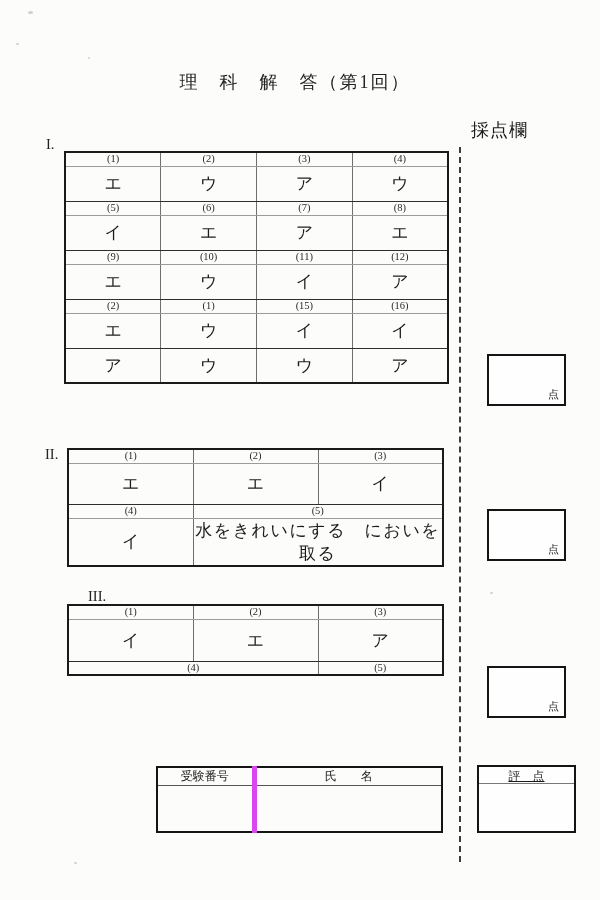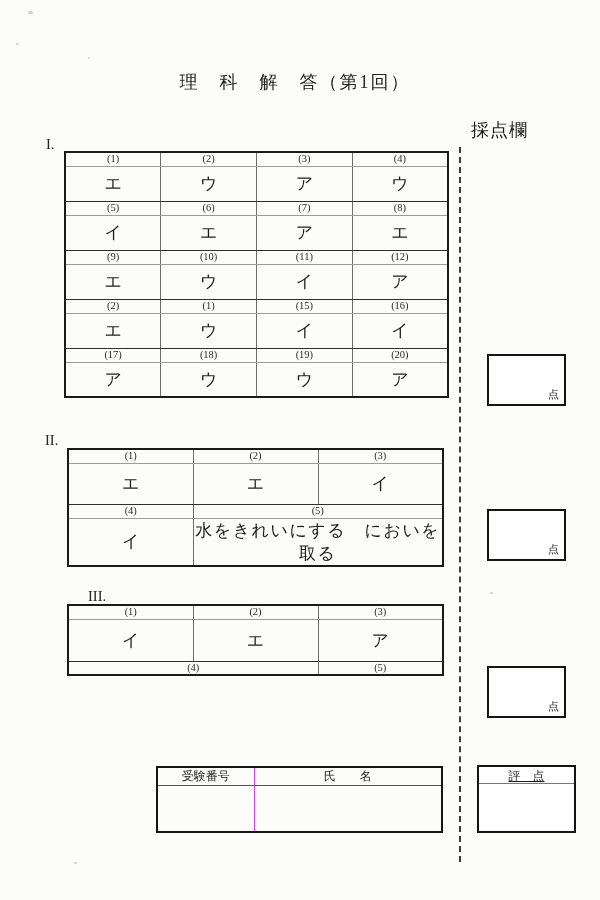--- a/index.html
+++ b/index.html
@@ -21,21 +21,21 @@
   .grading-header {
     position:absolute; top:118px; left:471px; width:110px;
     font-size:18px; letter-spacing:1px;
   }
   .dashed-divider {
     position:absolute; left:459px; top:147px; height:715px; width:0;
     border-left:2px dashed #3c3c3c;
   }
   .sec-label { position:absolute; font-size:14.5px; color:#222; }
   .sec1 { left:46px; top:136px; }
-  .sec2 { left:45px; top:432px; }
+  .sec2 { left:45px; top:446px; }
   .sec3 { left:43px; top:588px;margin-left:45px; }
 
   table.anstable {
     position:absolute; border-collapse:collapse; table-layout:fixed;
     border:2px solid #1a1a1a; background:transparent;
   }
   .t1 { left:64px; top:151px; width:385px; }
   .t2 { left:67px; top:448px; width:377px; }
   .t3 { left:67px; top:604px; width:377px; }
   .anstable td {
@@ -67,21 +67,21 @@
   table.footer-table {
     position:absolute; left:156px; top:766px; width:287px;
     border-collapse:collapse; table-layout:fixed;
     border:2.5px solid #141414;
   }
   .footer-table td { padding:0; text-align:center; vertical-align:middle; }
   .footer-table tr.hdr td {
     height:16px; font-size:12px; border-bottom:1px solid #555;
   }
   .footer-table tr.bod td { height:46px; }
-  .footer-table td.c1 { width:97px; border-right:1px solid #d946ef; }
+  .footer-table td.c1 { width:97px; border-right:5px solid #d946ef; }
 
   .total-box {
     position:absolute; left:477px; top:765px; width:99px; height:68px;
     border:2.5px solid #141414; background:#fefefe;
   }
   .total-box .total-hdr {
     height:17px; border-bottom:1px solid #777;
     text-align:center; font-size:12px; padding-top:1px;text-decoration:underline;
   }
   .speck { position:absolute; background:#9a9a9a; border-radius:50%; opacity:.45; }
@@ -140,26 +140,20 @@
       <td>(2)</td>
       <td>(1)</td>
       <td>(15)</td>
       <td>(16)</td>
     </tr>
     <tr class="ans">
       <td>エ</td>
       <td>ウ</td>
       <td>イ</td>
       <td>イ</td>
-    </tr>
-    <tr class="num">
-      <td>(17)</td>
-      <td>(18)</td>
-      <td>(19)</td>
-      <td>(20)</td>
     </tr>
     <tr class="ans">
       <td>ア</td>
       <td>ウ</td>
       <td>ウ</td>
       <td>ア</td>
     </tr>
   </tbody>
     </table>
 

